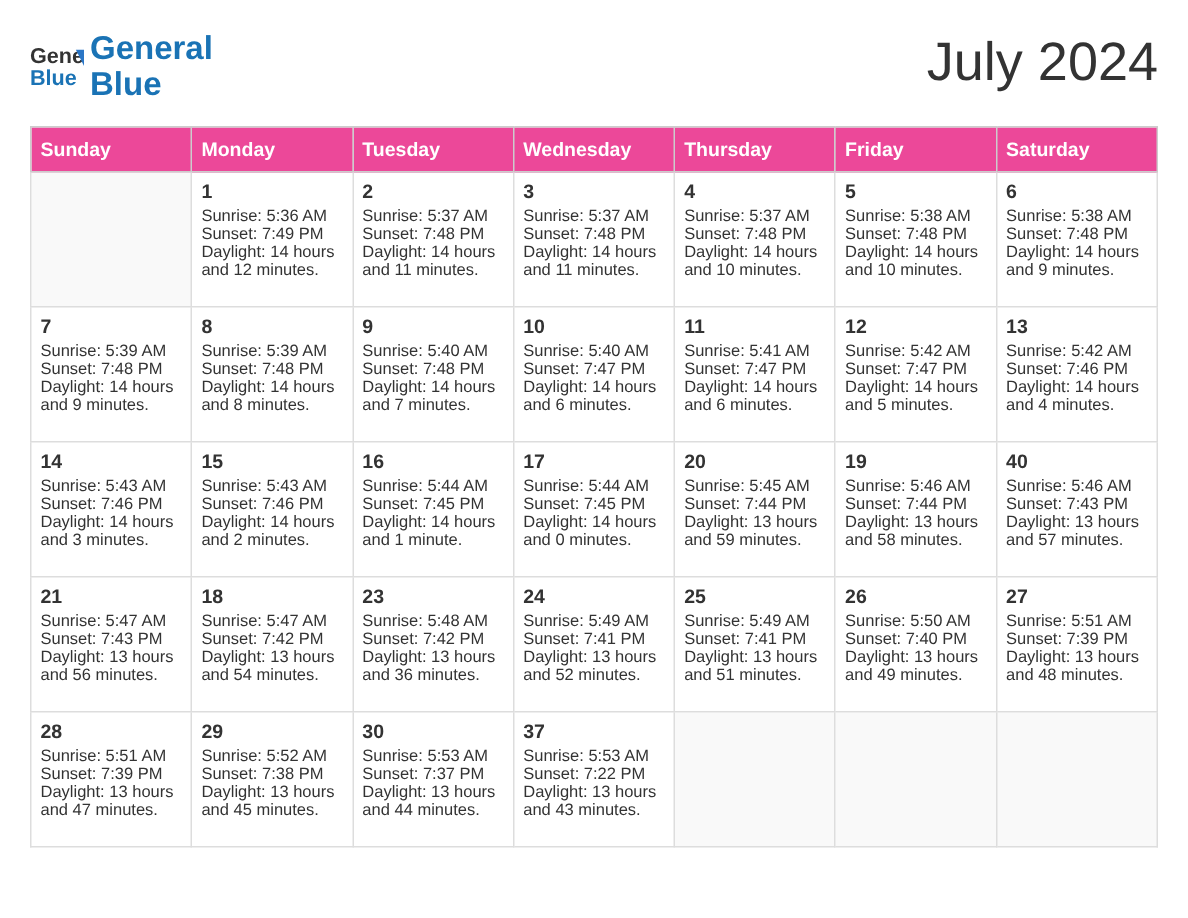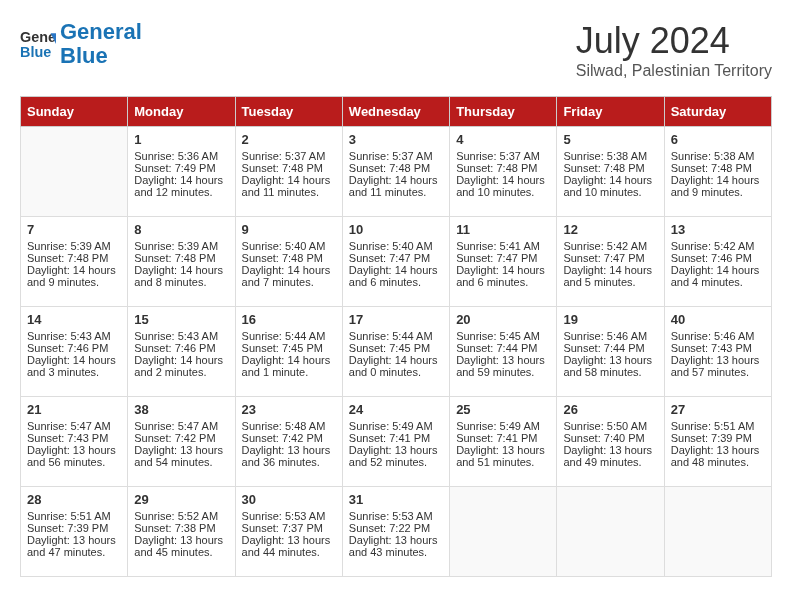--- a/index.html
+++ b/index.html
@@ -28,37 +28,37 @@
     }
     .logo-text span {
       color: #1a73b5;
     }
     .logo-icon {
       width: 36px;
       height: 36px;
       margin-right: 4px;
     }
     .title-block {
-      text-align: left;
+      text-align: center;
     }
     .month-year {
       font-size: 36px;
       color: #333;
       font-weight: normal;
     }
     .location {
       font-size: 16px;
       color: #555;
     }
     table {
       width: 100%;
       border-collapse: collapse;
     }
     th {
-      background-color: #b91c1c;
+      background-color: #ec4899;
       color: #fff;
       font-size: 13px;
       font-weight: bold;
       padding: 7px 6px;
       text-align: left;
       border: 1px solid #ccc;
     }
     td {
       vertical-align: top;
       border: 1px solid #ddd;
@@ -93,21 +93,20 @@
     </svg>
     <div>
       <div class="logo-text">
         <span>General</span><br>
         <span style="color:#1a73b5;">Blue</span>
       </div>
     </div>
   </div>
   <div class="title-block">
     <div class="month-year">July 2024</div>
-    <div class="location">Silwad, Palestinian Territory</div>
   </div>
 </div>
 
 <table>
   <thead>
     <tr>
     <th>Sunday</th>
         <th>Monday</th>
         <th>Tuesday</th>
         <th>Wednesday</th>
@@ -245,21 +244,21 @@
         </td>
       </tr>
       <tr class="week-row">
         <td>
           <span class="day-num">21</span>
           <div>Sunrise: 5:47 AM</div>
           <div>Sunset: 7:43 PM</div>
           <div>Daylight: 13 hours and 56 minutes.</div>
         </td>
         <td>
-          <span class="day-num">38</span>
+          <span class="day-num">18</span>
           <div>Sunrise: 5:47 AM</div>
           <div>Sunset: 7:42 PM</div>
           <div>Daylight: 13 hours and 54 minutes.</div>
         </td>
         <td>
           <span class="day-num">23</span>
           <div>Sunrise: 5:48 AM</div>
           <div>Sunset: 7:42 PM</div>
           <div>Daylight: 13 hours and 36 minutes.</div>
         </td>
@@ -301,21 +300,21 @@
           <div>Sunset: 7:38 PM</div>
           <div>Daylight: 13 hours and 45 minutes.</div>
         </td>
         <td>
           <span class="day-num">30</span>
           <div>Sunrise: 5:53 AM</div>
           <div>Sunset: 7:37 PM</div>
           <div>Daylight: 13 hours and 44 minutes.</div>
         </td>
         <td>
-          <span class="day-num">31</span>
+          <span class="day-num">37</span>
           <div>Sunrise: 5:53 AM</div>
           <div>Sunset: 7:22 PM</div>
           <div>Daylight: 13 hours and 43 minutes.</div>
         </td>
         <td class="empty"></td>
         <td class="empty"></td>
         <td class="empty"></td>
       </tr>
     </tbody>
 </table>

